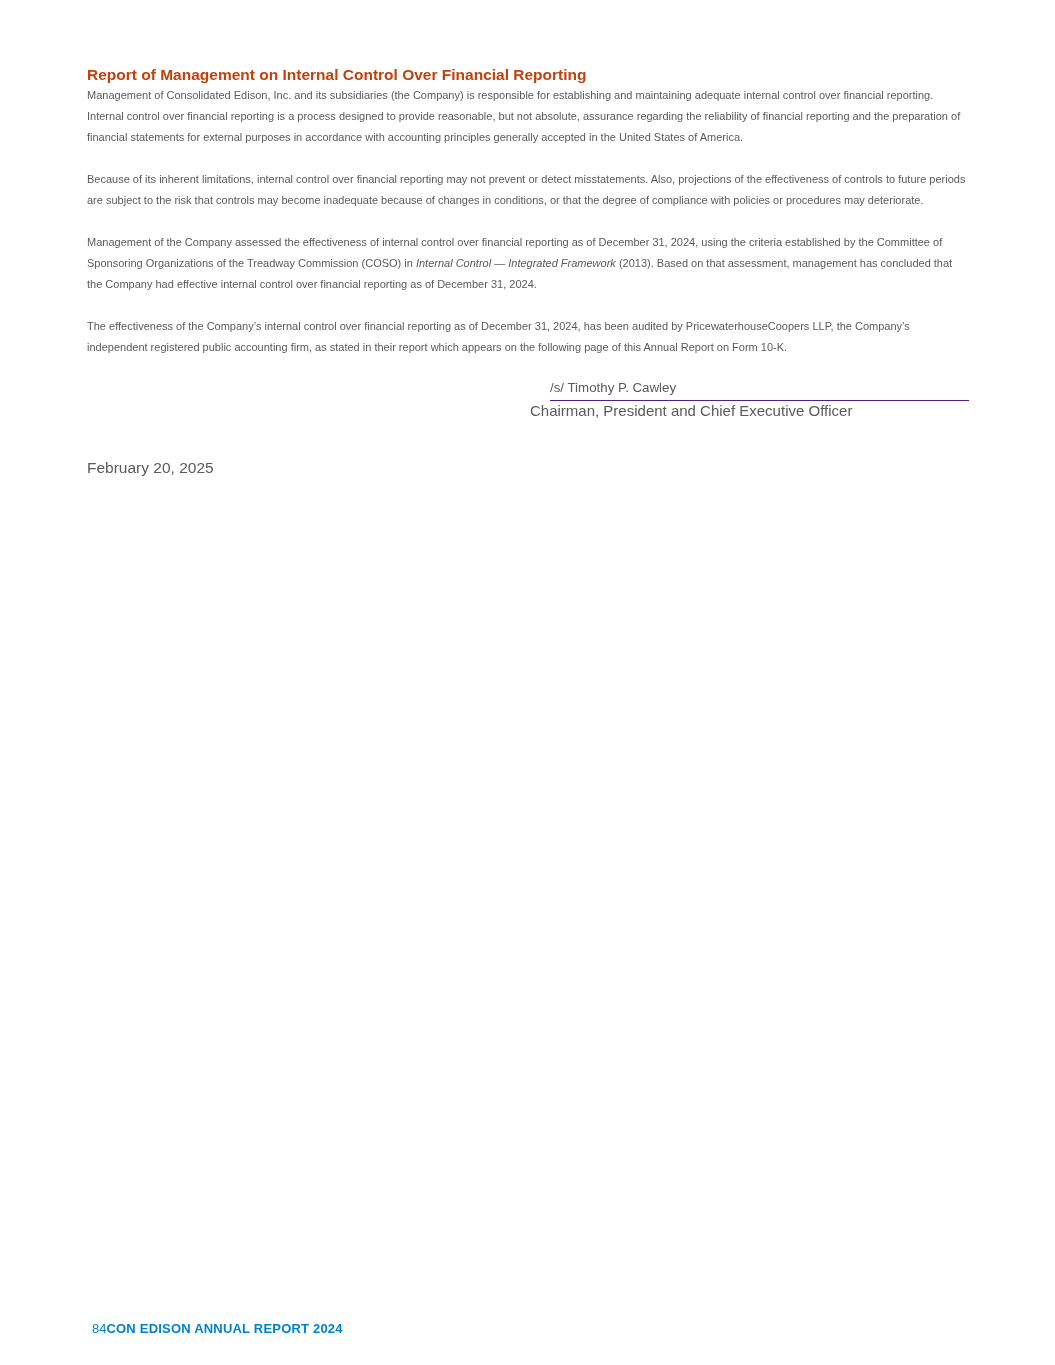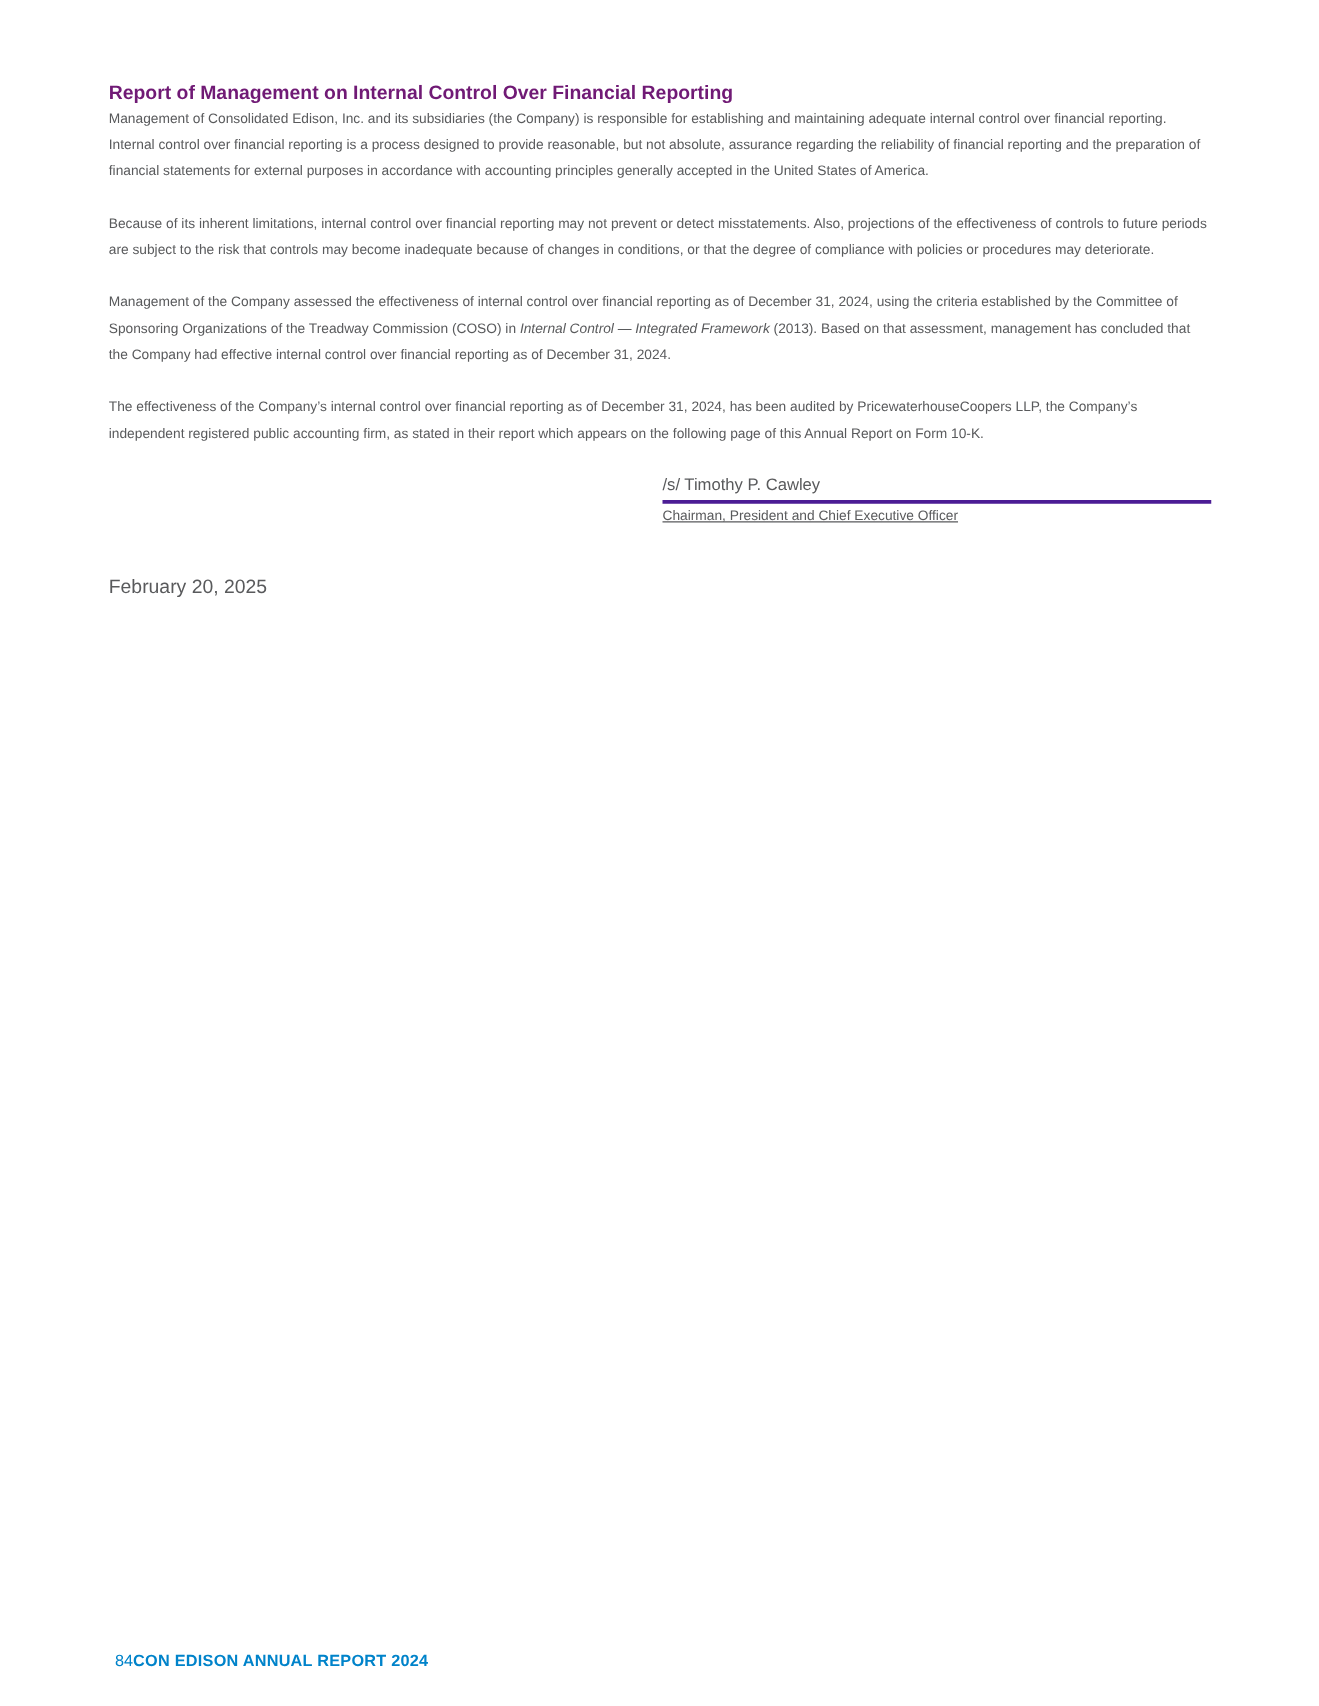--- a/index.html
+++ b/index.html
@@ -20,21 +20,21 @@
     left: 87px;
     top: 64px;
     width: 882px;
   }
 
   .doc-title {
     font-size: 15.5px;
     line-height: 21px;
     font-weight: 700;
     margin: 0;
-    color: #701a75;
+    color: #c2410c;
   }
 
   .para {
     font-size: 11px;
     line-height: 21px;
     margin: 0 0 21px 0;
   }
 
   .para em { font-style: italic; }
 
@@ -43,33 +43,33 @@
     margin-left: 443px;
     width: 439px;
   }
 
   .sig-block + .sig-block { margin-top: 15px; }
 
   .sig-signed {
     font-size: 13.3px;
     line-height: 17px;
     padding-bottom: 4px;
-    border-bottom: 3px solid #4c1d95;
+    border-bottom: 1px solid #4c1d95;
+    margin-left: 20px;
   }
 
   .sig-name {
     font-size: 13.3px;
     line-height: 20px;
     margin-top: 4px;
   }
 
   .sig-title {
-    font-size: 11px;
+    font-size: 15px;
     line-height: 20px;
-    text-decoration: underline;
   }
 
   .date-line {
     font-size: 15.5px;
     line-height: 21px;
     margin: 36px 0 0 0;
   }
 
   .footer {
     position: absolute;

